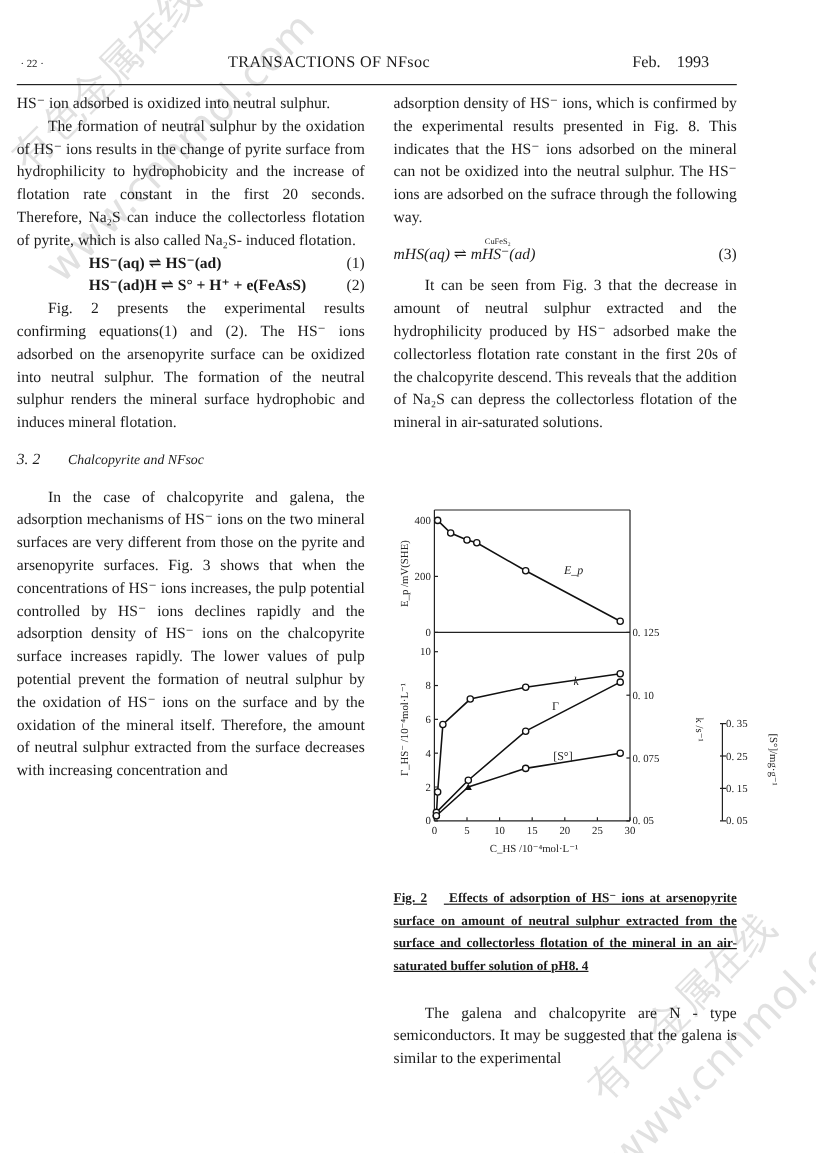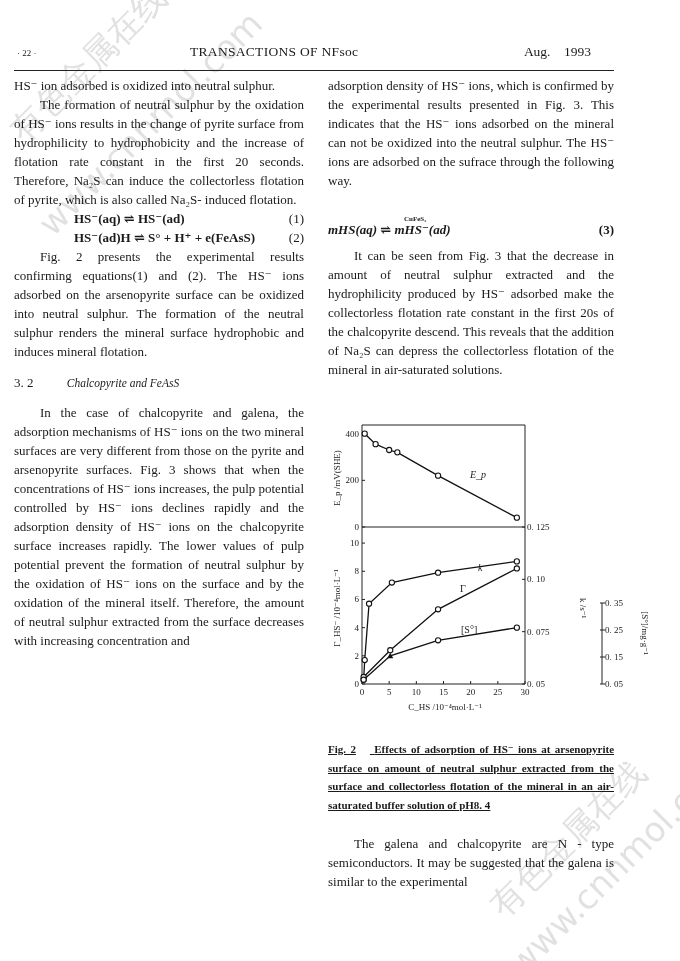--- a/index.html
+++ b/index.html
@@ -13,23 +13,23 @@
   .col { position:absolute; font-size:13px; line-height:19px; text-align:justify; }
   .col p { margin:0; }
   .col-left { left:14px; top:76px; width:290px; }
   .col-right { left:328px; top:76px; width:286px; }
   .indent { text-indent:26px; }
   .eq { position:relative; height:19px; }
   .eq .eqtxt { position:absolute; left:60px;font-weight:bold; }
   .eq .eqnum { position:absolute; right:0; }
   .eq2 .eqtxt { left:60px; }
   .section { margin-top:12px !important; margin-bottom:10px !important; }
-  .section .num { margin-right:30px; }
+  .section .num { margin-right:20px;font-style:italic; }
   .section .ttl { font-style:italic; font-size:11.5px; }
-  .eq3 { position:relative; height:36px; margin-top:20px;font-weight:bold; }
+  .eq3 { position:relative; height:36px; margin-top:2px; }
   .eq3 .over { position:absolute; left:76px; top:0; font-size:7px; }
   .eq3 .eqtxt { position:absolute; left:0; top:10px; }
   .eq3 .eqnum { position:absolute; right:0; top:10px; }
   .caption { position:absolute; left:328px; top:740px; width:286px; font-size:11px; line-height:18.5px;
              font-weight:bold; text-align:justify;text-decoration:underline; }
   .caption .fig { margin-right:14px; }
   .col-right2 { left:328px; top:834px; width:286px; }
   .chart { position:absolute; left:330px; top:418px; width:330px; height:300px; }
   .chart svg text { font-family:"Liberation Serif","DejaVu Serif",serif; fill:#222; }
   .watermark { position:absolute; color:rgba(120,120,120,0.22); font-family:"DejaVu Sans",sans-serif;
@@ -39,45 +39,45 @@
 <body>
 
 <div class="watermark" style="left:0px;top:120px;font-size:34px;transform:rotate(-45deg);">有色金属在线</div>
 <div class="watermark" style="left:30px;top:215px;font-size:34px;transform:rotate(-45deg);">www.cnnmol.com</div>
 <div class="watermark" style="left:480px;top:895px;font-size:34px;transform:rotate(-45deg);">有色金属在线</div>
 <div class="watermark" style="left:500px;top:955px;font-size:34px;transform:rotate(-45deg);">www.cnnmol.com</div>
 
 <div class="header">
   <span class="hdr-page">· 22 ·</span>
   <span class="hdr-title">TRANSACTIONS OF NFsoc</span>
-  <span class="hdr-date" style="white-space:pre;">Aug.    1993</span>
+  <span class="hdr-date" style="white-space:pre;">Feb.    1993</span>
 </div>
 <div class="hdr-rule"></div>
 
 <div class="col col-left">
   <p>HS⁻ ion adsorbed is oxidized into neutral sulphur.</p>
   <p class="indent">The formation of neutral sulphur by the oxidation of HS⁻ ions results in the change of pyrite surface from hydrophilicity to hydrophobicity and the increase of flotation rate constant in the first 20 seconds. Therefore, Na₂S can induce the collectorless flotation of pyrite, which is also called Na₂S- induced flotation.</p>
   <div class="eq">
     <span class="eqtxt">HS⁻(aq) ⇌ HS⁻(ad)</span>
     <span class="eqnum">(1)</span>
   </div>
   <div class="eq eq2">
     <span class="eqtxt">HS⁻(ad)H ⇌ S° + H⁺ + e(FeAsS)</span>
     <span class="eqnum">(2)</span>
   </div>
   <p class="indent">Fig. 2 presents the experimental results confirming equations(1) and (2). The HS⁻ ions adsorbed on the arsenopyrite surface can be oxidized into neutral sulphur. The formation of the neutral sulphur renders the mineral surface hydrophobic and induces mineral flotation.</p>
   <p class="section">
     <span class="num">3. 2</span>
-    <span class="ttl">Chalcopyrite and FeAsS</span>
+    <span class="ttl">Chalcopyrite and NFsoc</span>
   </p>
   <p class="indent">In the case of chalcopyrite and galena, the adsorption mechanisms of HS⁻ ions on the two mineral surfaces are very different from those on the pyrite and arsenopyrite surfaces. Fig. 3 shows that when the concentrations of HS⁻ ions increases, the pulp potential controlled by HS⁻ ions declines rapidly and the adsorption density of HS⁻ ions on the chalcopyrite surface increases rapidly. The lower values of pulp potential prevent the formation of neutral sulphur by the oxidation of HS⁻ ions on the surface and by the oxidation of the mineral itself. Therefore, the amount of neutral sulphur extracted from the surface decreases with increasing concentration and</p>
 </div>
 
 <div class="col col-right">
-  <p>adsorption density of HS⁻ ions, which is confirmed by the experimental results presented in Fig. 3. This indicates that the HS⁻ ions adsorbed on the mineral can not be oxidized into the neutral sulphur. The HS⁻ ions are adsorbed on the sufrace through the following way.</p>
+  <p>adsorption density of HS⁻ ions, which is confirmed by the experimental results presented in Fig. 8. This indicates that the HS⁻ ions adsorbed on the mineral can not be oxidized into the neutral sulphur. The HS⁻ ions are adsorbed on the sufrace through the following way.</p>
   <div class="eq3">
     <span class="over">CuFeS₂</span>
     <span class="eqtxt" style="font-style:italic;">mHS(aq) ⇌ mHS⁻(ad)</span>
     <span class="eqnum">(3)</span>
   </div>
   <p class="indent">It can be seen from Fig. 3 that the decrease in amount of neutral sulphur extracted and the hydrophilicity produced by HS⁻ adsorbed make the collectorless flotation rate constant in the first 20s of the chalcopyrite descend. This reveals that the addition of Na₂S can depress the collectorless flotation of the mineral in air-saturated solutions.</p>
 </div>
 
 <div class="chart">
   <svg id="chart-svg" width="330" height="300" viewBox="0 0 330 300">

